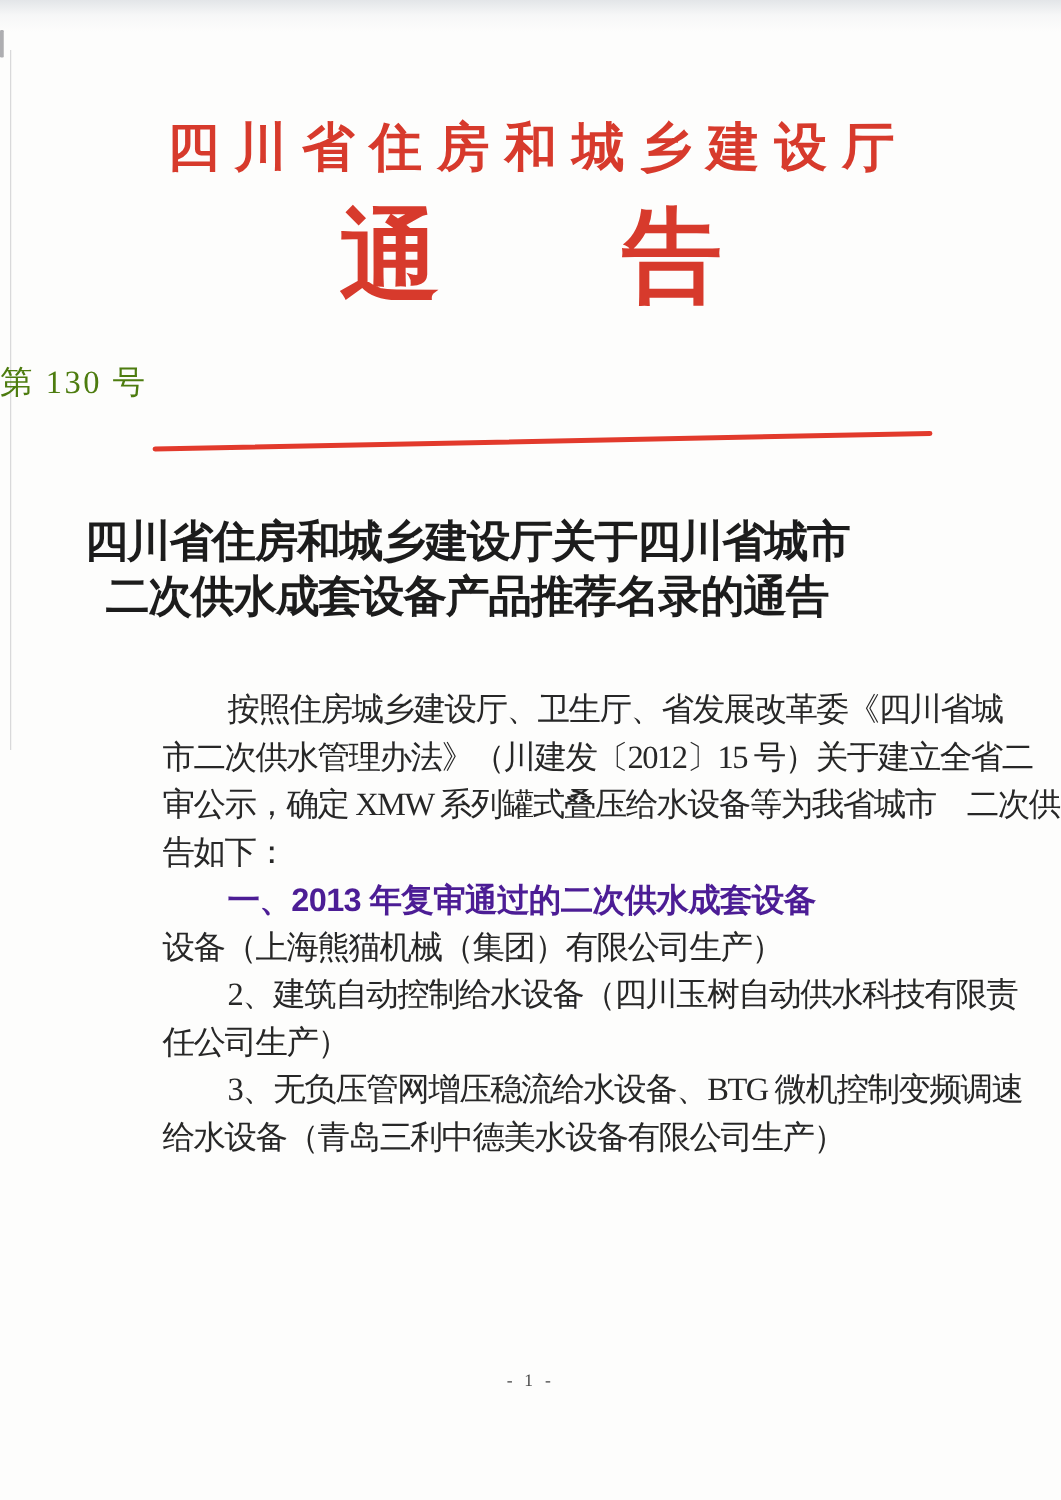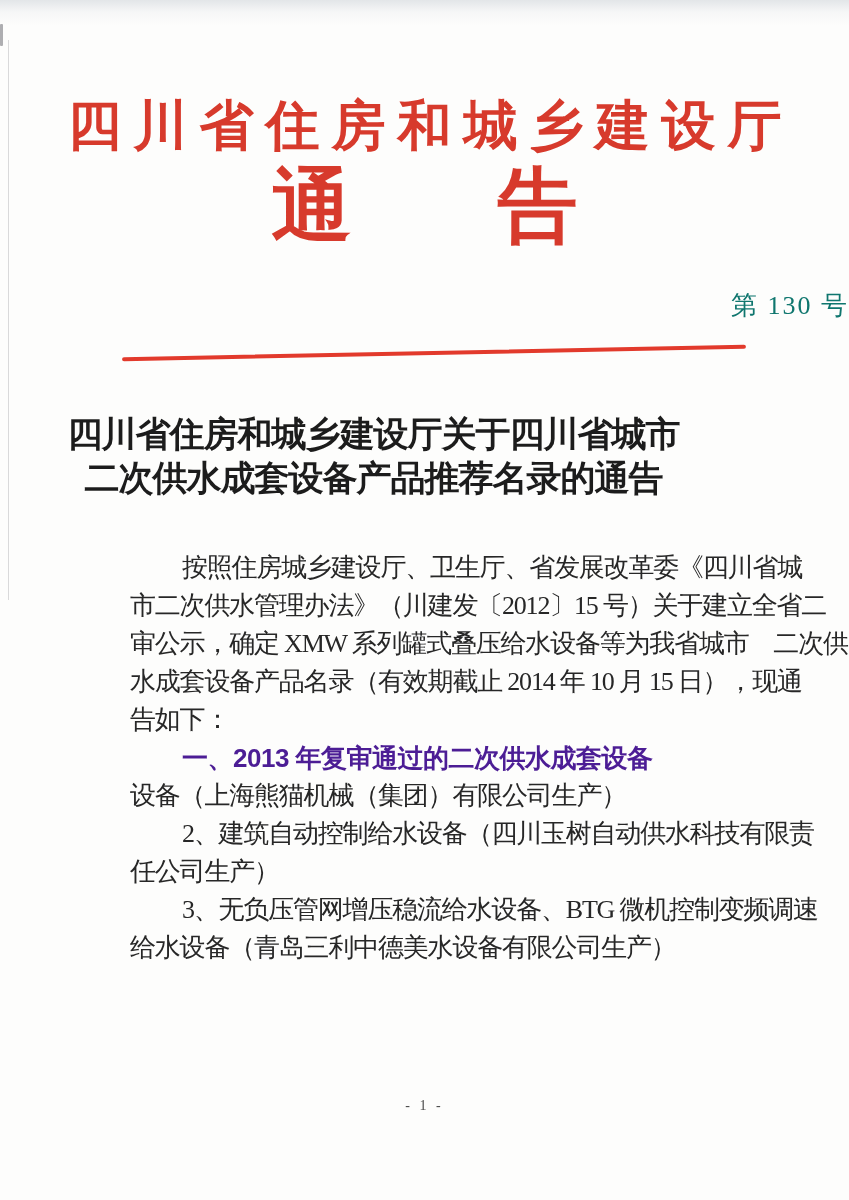--- a/index.html
+++ b/index.html
@@ -20,33 +20,33 @@
     position:absolute;left:8px;top:40px;width:1px;height:560px;
     background:rgba(150,150,155,.35);
   }
   .scan-left-tick{
     position:absolute;left:0;top:24px;width:3px;height:22px;
     background:rgba(110,110,115,.55);border-radius:1px;
   }
   .agency{
     position:absolute;top:90px;left:0;width:849px;
     text-align:center;
-    font-size:54px;font-weight:700;
+    font-size:42px;font-weight:700;
     letter-spacing:12px;padding-left:12px;box-sizing:border-box;
     color:var(--red,#d73a2c);
   }
   .notice{
     position:absolute;top:166px;left:0;width:849px;
     display:flex;justify-content:center;gap:146px;
     font-size:80px;font-weight:700;line-height:1;
     color:var(--red,#d73a2c);
   }
   .docnum{
     position:absolute;top:288px;left:0;width:849px;
-    text-align:right;font-size:26px;letter-spacing:2px;color:#0f766e;
+    text-align:left;font-size:26px;letter-spacing:2px;color:#4d7c0f;
   }
   .rule{
     position:absolute;left:122px;top:351px;width:624px;height:4px;
     background:var(--rule,#e23a2c);
     transform:rotate(-1.15deg);transform-origin:center;
     border-radius:2px;
   }
   .title{
     position:absolute;top:412px;left:0;width:747px;
     text-align:center;
@@ -92,21 +92,20 @@
 
   <div class="title">
     <div>四川省住房和城乡建设厅关于四川省城市</div>
     <div>二次供水成套设备产品推荐名录的通告</div>
   </div>
 
   <div class="body">
     <div class="ln ind">按照住房城乡建设厅、卫生厅、省发展改革委《四川省城</div>
     <div class="ln">市二次供水管理办法》（川建发〔2012〕15 号）关于建立全省二</div>
     <div class="ln">审公示，确定 XMW 系列罐式叠压给水设备等为我省城市　二次供</div>
-    <div class="ln">水成套设备产品名录（有效期截止 2014 年 10 月 15 日），现通</div>
     <div class="ln">告如下：</div>
     <div class="ln ind bold">一、2013 年复审通过的二次供水成套设备</div>
     <div class="ln">设备（上海熊猫机械（集团）有限公司生产）</div>
     <div class="ln ind">2、建筑自动控制给水设备（四川玉树自动供水科技有限责</div>
     <div class="ln">任公司生产）</div>
     <div class="ln ind">3、无负压管网增压稳流给水设备、BTG 微机控制变频调速</div>
     <div class="ln">给水设备（青岛三利中德美水设备有限公司生产）</div>
   </div>
 
   <div class="pagenum">- 1 -</div>

